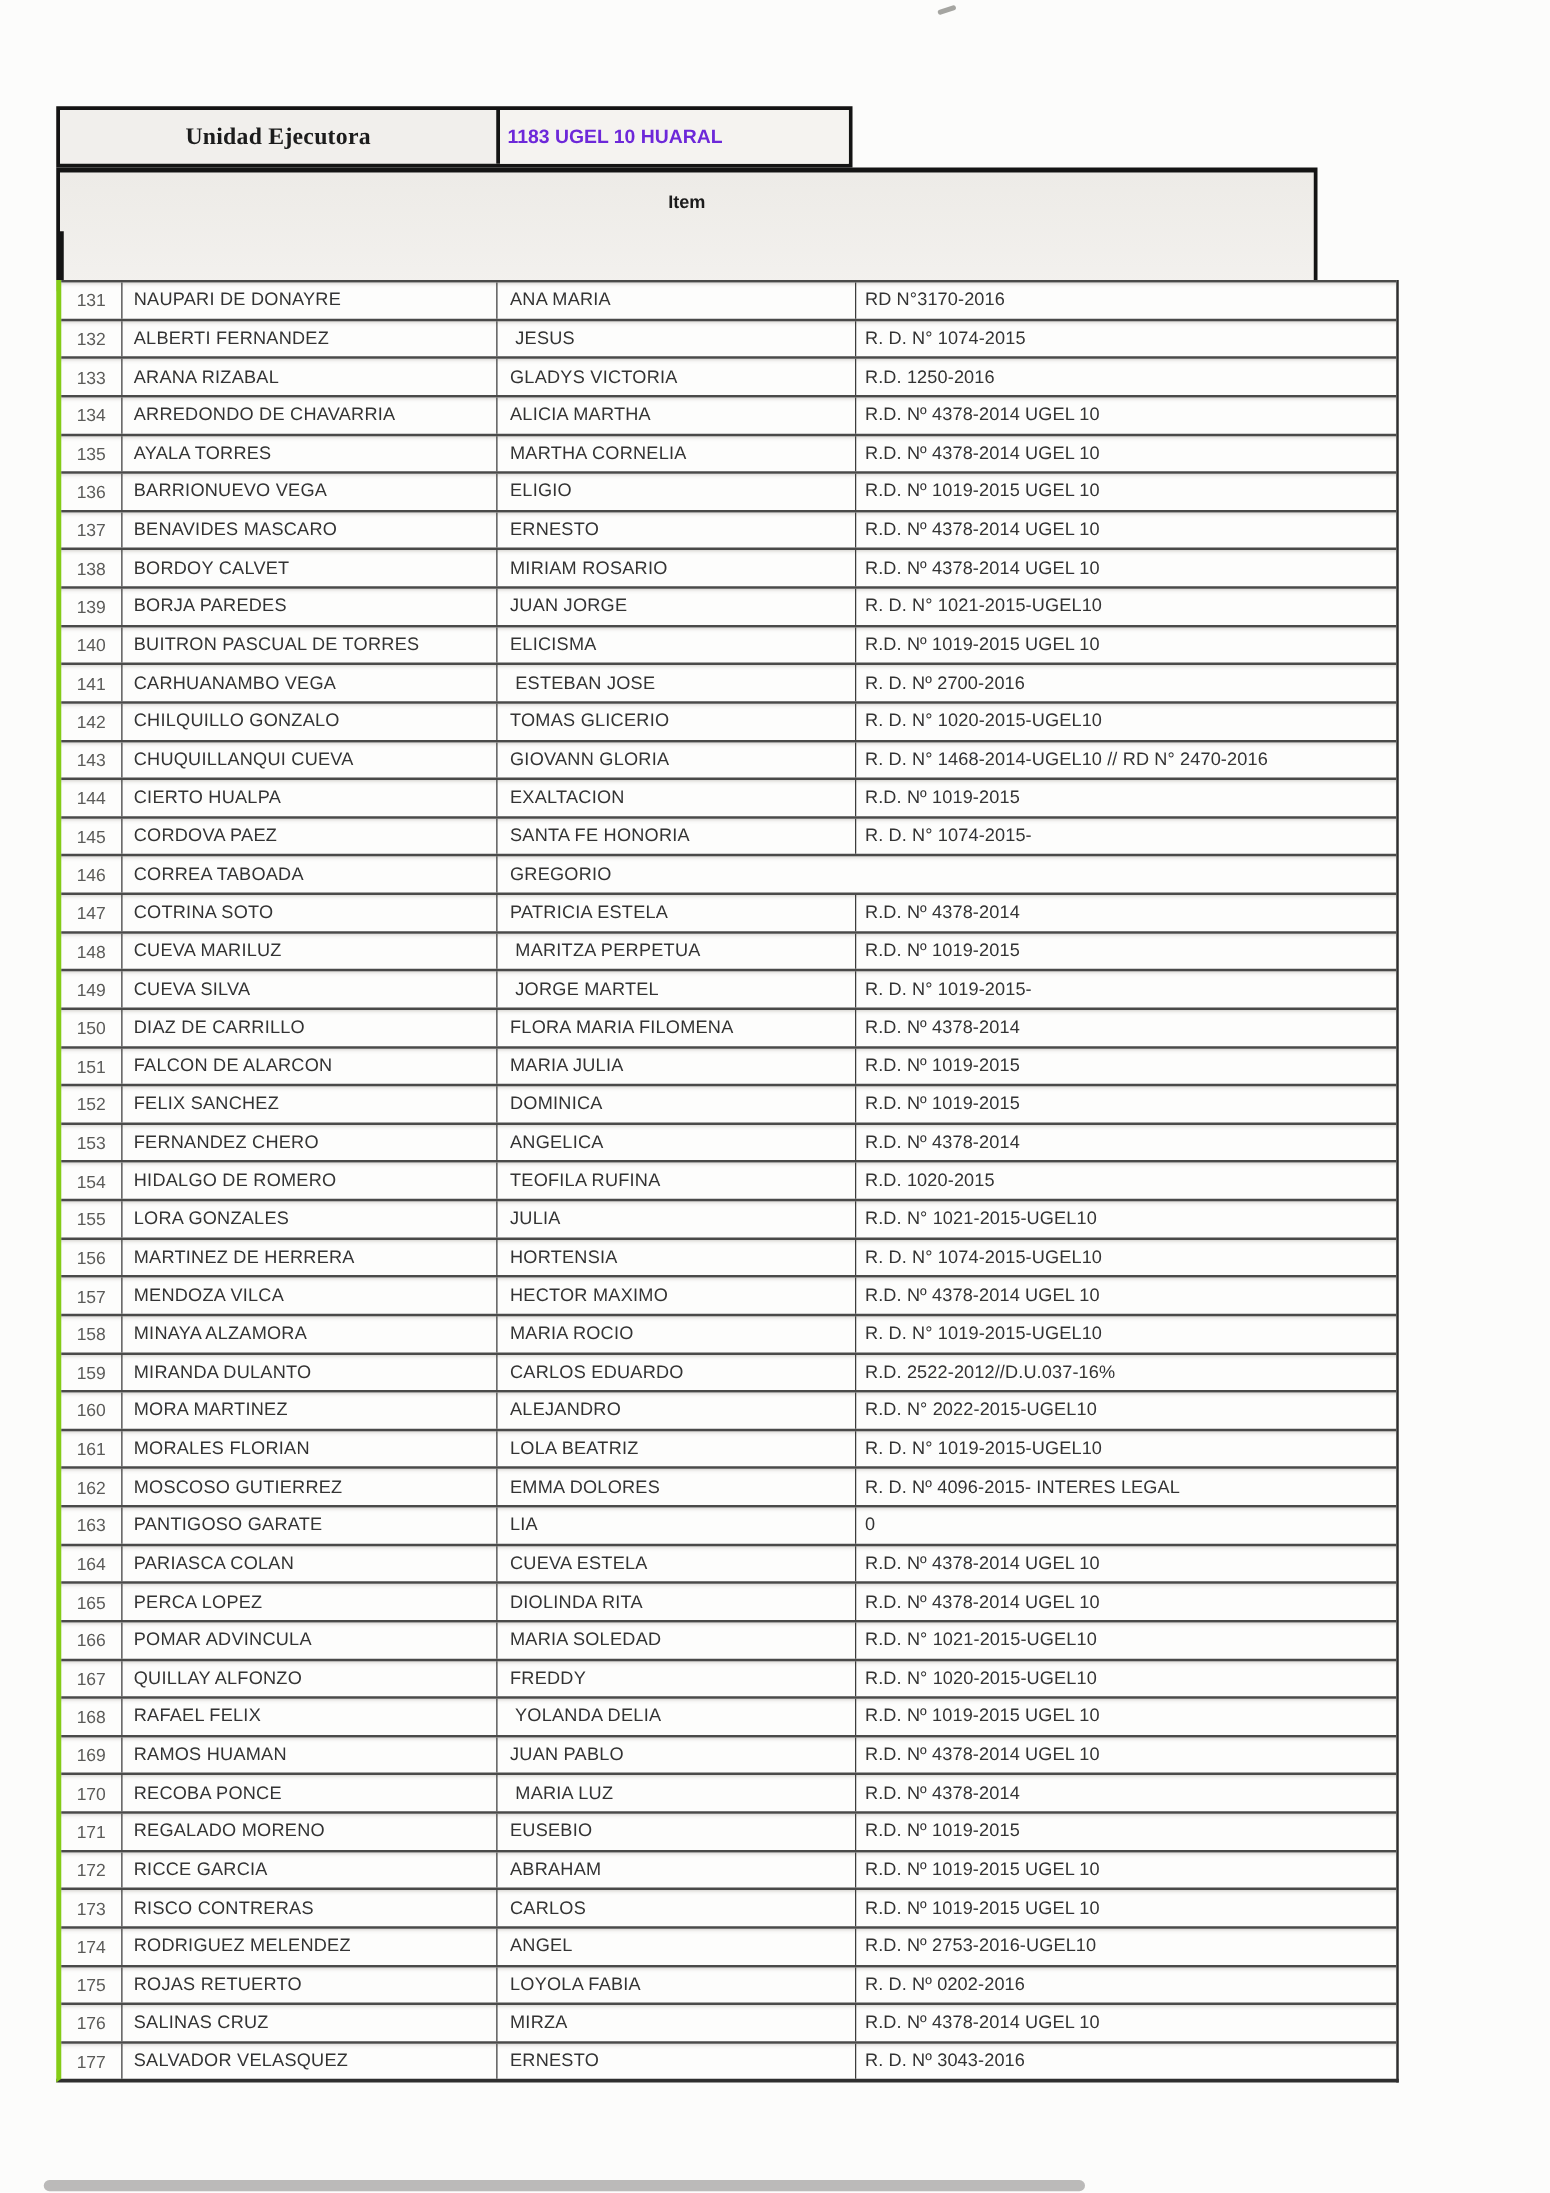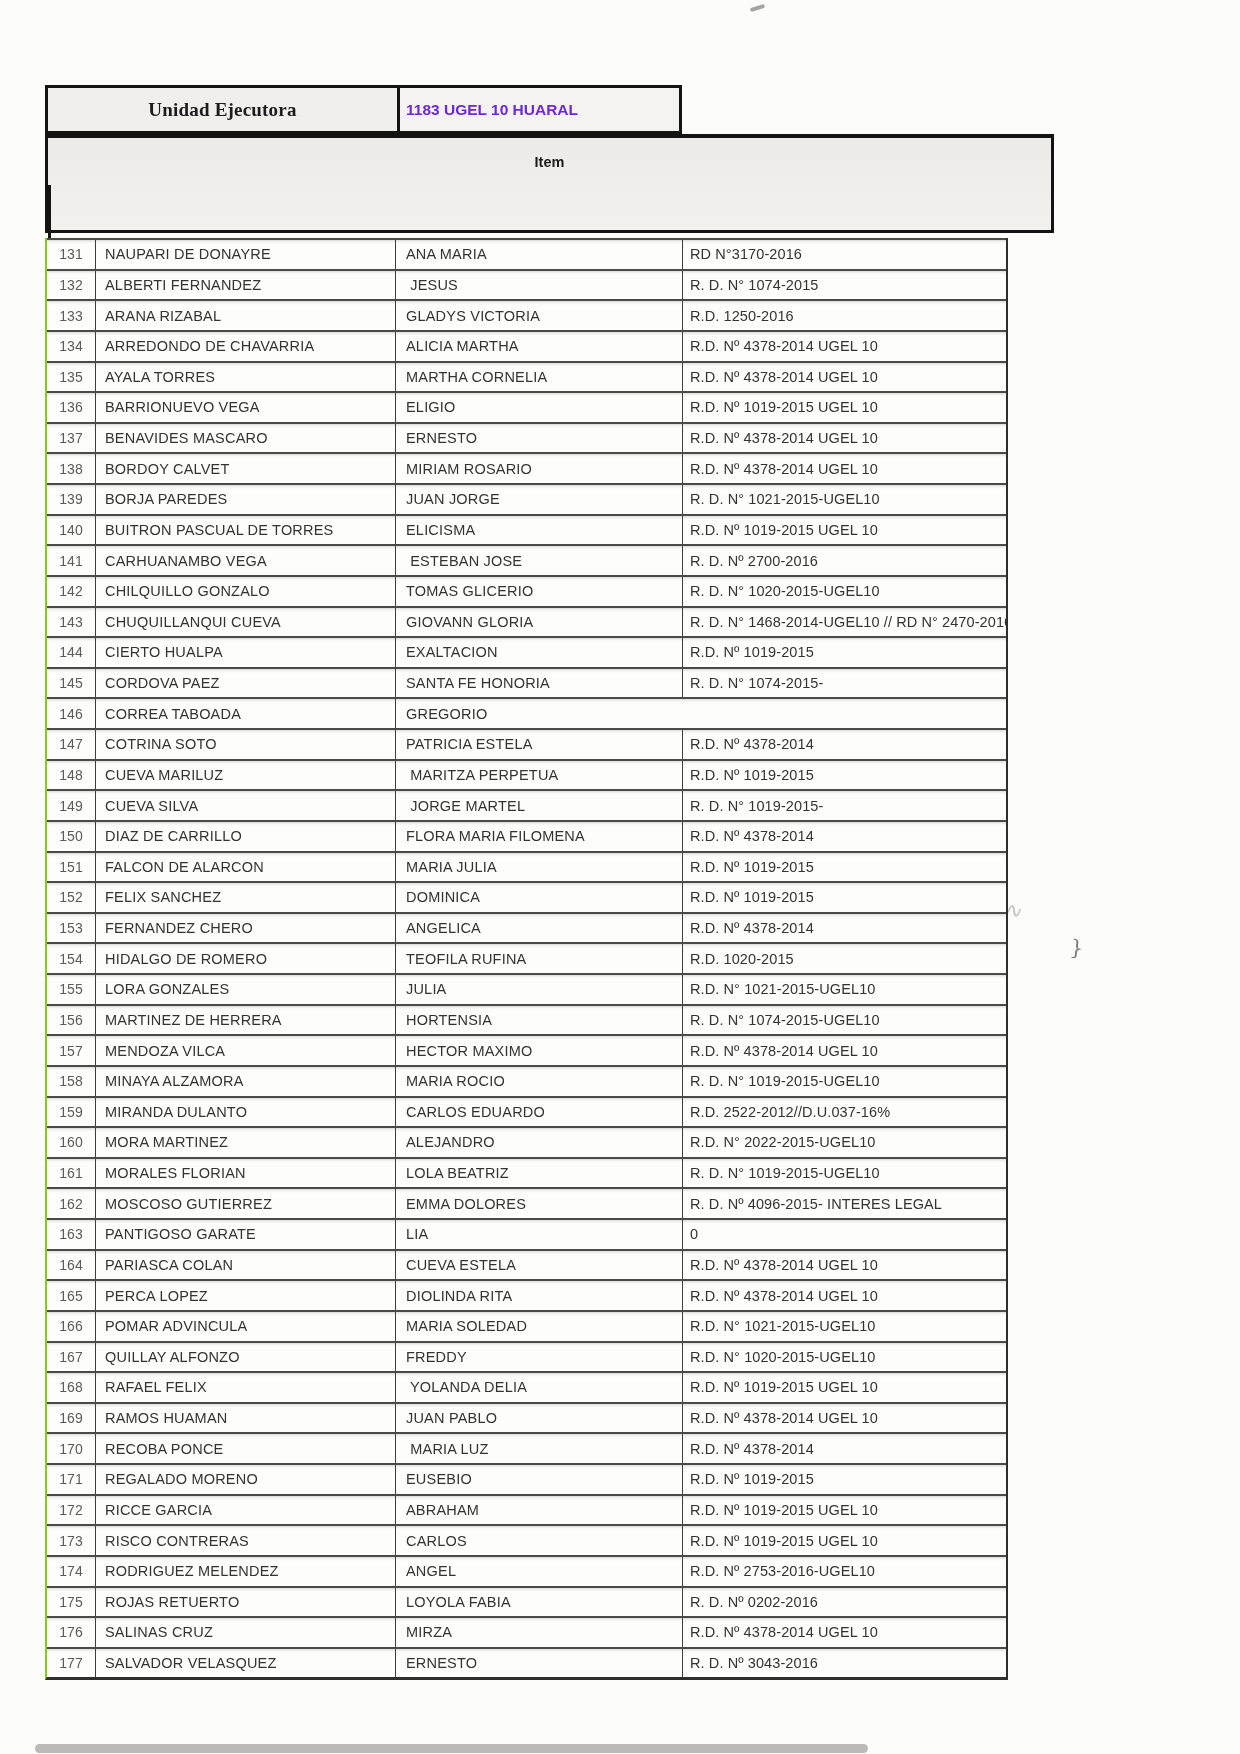--- a/index.html
+++ b/index.html
@@ -45,22 +45,22 @@
     font-weight:bold;font-size:17px;color:#1c1c1c;
   }
   .head-row .h-rd{
     flex:1 1 auto;border-left:3px solid #141414;
     display:flex;align-items:center;justify-content:center;
     font-family:"Liberation Serif","DejaVu Serif",serif;
     font-weight:bold;font-size:16px;color:#1c1c1c;letter-spacing:.1px;
   }
   
   .tbl{
-    position:absolute;left:45px;top:238px;width:963px;
-    border-left:2px solid #84cc16;border-right:2px solid #2f2f2f;
+    position:absolute;left:45px;top:224px;width:1074px;
+    border-left:4px solid #84cc16;border-right:2px solid #2f2f2f;
     border-bottom:3px solid #2f2f2f;box-sizing:border-box;
     background:#fdfdfc;
   }
   .row{
     display:flex;height:30.64px;box-sizing:border-box;
     border-top:2px solid #4a4a49;
     box-shadow:inset 0 3px 3px -2px rgba(118,112,104,.30);
   }
   .cell{
     box-sizing:border-box;display:flex;align-items:center;

